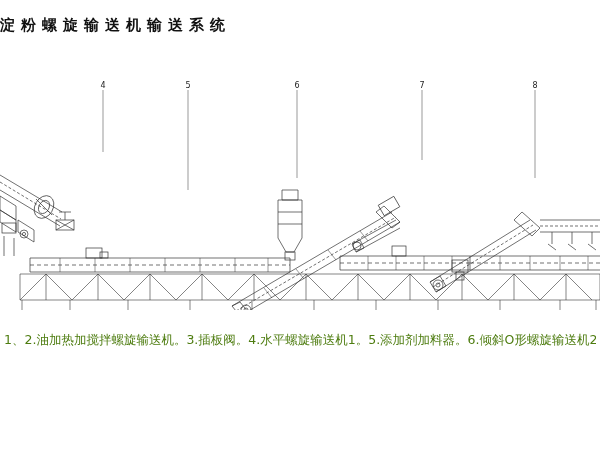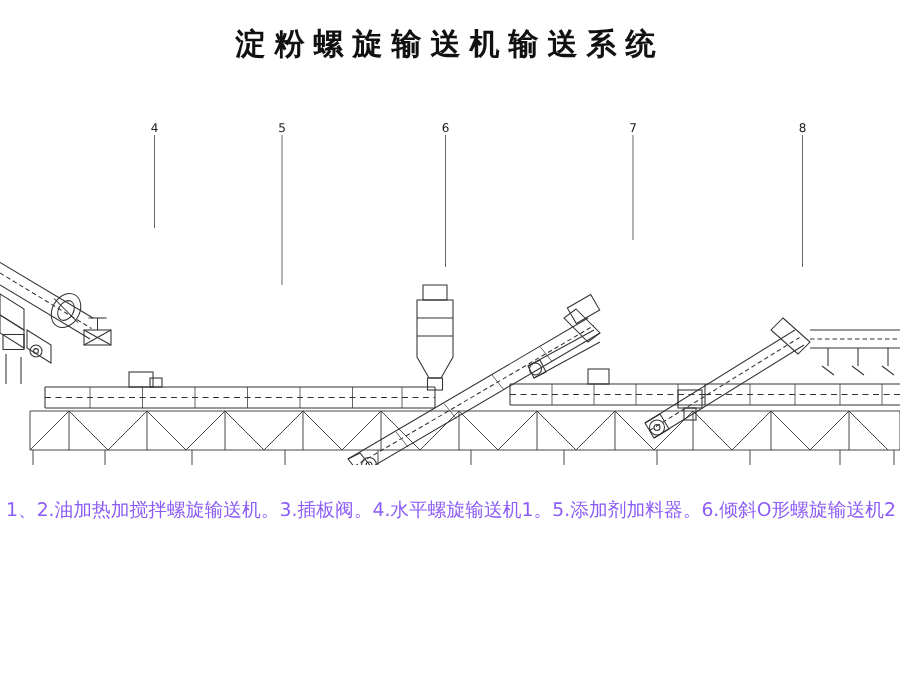--- a/index.html
+++ b/index.html
@@ -19,22 +19,21 @@
     position: relative;
     width: 600px;
     height: 450px;
     background: #ffffff;
   }
   #title {
     position: absolute;
     top: 16px;
     left: 0;
     width: 600px;
-    text-align: center;
-    font-size: 20px;
+    font-size: 15px;
     letter-spacing: 6px;
     font-weight: bold;
     color: #111111;
     font-family: "DejaVu Sans", sans-serif;
   }
   #drawing {
     position: absolute;
     top: 60px;
     left: 0;
     width: 600px;
@@ -42,21 +41,21 @@
   }
   #caption {
     position: absolute;
     top: 330px;
     left: 0;
     width: 600px;
     padding: 0 4px;
     box-sizing: border-box;
     font-size: 12.5px;
     line-height: 19px;
-    color: #8b5cf6;
+    color: #4d7c0f;
     font-family: "DejaVu Sans", sans-serif;
   }
   .cap-line {
     white-space: nowrap;
     overflow: hidden;
   }
   .leader-label {
     font-size: 8px;
     fill: #222222;
     font-family: "DejaVu Sans", sans-serif;

